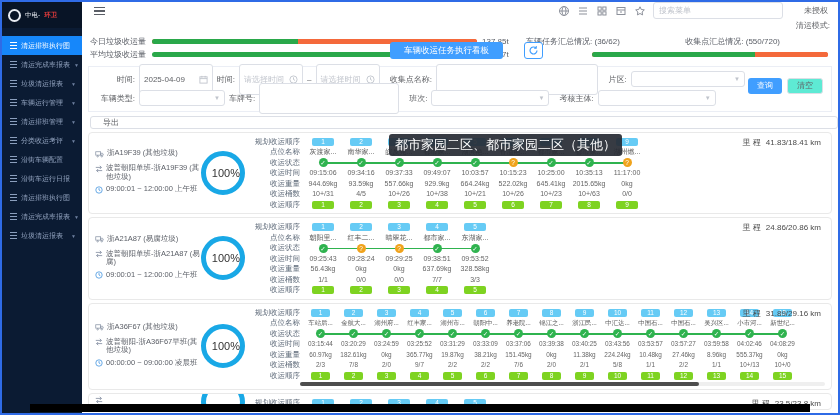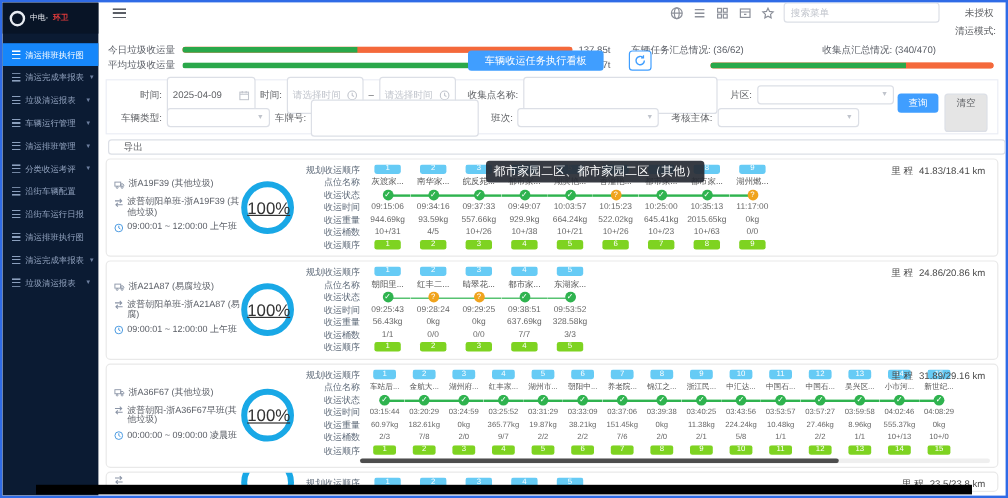--- a/index.html
+++ b/index.html
@@ -45,30 +45,30 @@
   
   .filterbox{position:relative;border:1px solid #ebeef5;border-radius:0;margin:3px 6px 0 6px;padding:3px 86px 3px 4px;font-size:8px;color:#606266;}
   .frow{display:flex;align-items:center;height:19px;gap:4px;}
   .flb{white-space:nowrap;text-align:right;}
   .flb.c1{width:42px;flex-shrink:0;}
   .inp{border:1px solid #dcdfe6;border-radius:3px;height:31px;box-sizing:border-box;display:flex;align-items:center;padding:0 4px;background:#fff;color:#606266;gap:3px;}
   .ph{color:#c0c4cc;white-space:nowrap;}
   .grow{justify-content:flex-start;}
   .fbtns{position:absolute;right:8px;top:11px;display:flex;gap:5px;}
   .btn-blue{height:16px;line-height:16px;padding:0 9px;background:#409eff;color:#fff;border-radius:3px;font-size:8px;cursor:pointer;}
-  .btn-plain{height:32px;line-height:14px;padding:0 9px;border:1px solid #dcdfe6;background:#e5e5e5;color:#606266;border-radius:3px;font-size:8px;cursor:pointer;box-sizing:border-box;}
+  .btn-plain{height:16px;line-height:14px;padding:0 9px;border:1px solid #dcdfe6;background:#5eead4;color:#606266;border-radius:3px;font-size:8px;cursor:pointer;box-sizing:border-box;}
   .export-btn{display:inline-flex;align-items:center;margin:4px 0 1px 8px;height:15px;padding:0 12px;border:1px solid #dcdfe6;border-radius:3px;font-size:8px;color:#606266;cursor:pointer;box-sizing:border-box;}
   
   .cards{margin:2px 6px 0 6px;}
   .card{position:relative;border:1px solid #e9e9e9;border-radius:4px;margin-bottom:3px;padding:3px 6px;display:flex;overflow:hidden;background:#fff;}
   .card.partial{height:9px;}
   .cinfo{width:106px;flex-shrink:0;display:flex;flex-direction:column;justify-content:center;gap:4px;font-size:7.5px;color:#5a5e66;}
   .cline{display:flex;gap:3px;align-items:flex-start;line-height:1.15;}
   .cline svg{flex-shrink:0;margin-top:0.5px;}
-  .ring{width:44px;height:44px;box-sizing:border-box;border:5px solid #19a8e6;border-radius:50%;align-self:center;display:flex;align-items:center;justify-content:flex-start;font-size:14px;color:#333;flex-shrink:0;margin-right:5px;text-decoration:underline;}
+  .ring{width:44px;height:44px;box-sizing:border-box;border:5px solid #19a8e6;border-radius:50%;align-self:center;display:flex;align-items:center;justify-content:flex-end;font-size:11px;color:#333;flex-shrink:0;margin-right:5px;}
   .tblwrap{flex:1;overflow:hidden;padding-top:1px;}
   .tbl{display:flex;}
   .labels{width:50px;flex-shrink:0;text-align:right;padding-right:4px;font-size:7.5px;color:#5f6b7a;}
   .labels div{height:10.5px;line-height:10.5px;white-space:nowrap;}
   .pts{display:flex;}
   .pcol{width:38px;text-align:center;flex-shrink:0;}
   .r{height:10.5px;line-height:10.5px;overflow:hidden;font-size:7px;color:#666;white-space:nowrap;}
   .nm{color:#555;}
   .bdg{display:inline-block;min-width:22px;height:8px;line-height:8px;border-radius:2px;font-size:6.5px;color:#fff;vertical-align:middle;}
   .bdg-blue{background:#66cbf5;}
@@ -79,21 +79,21 @@
   .st::after{right:0;width:50%;}
   .pcol:first-child .st::before{display:none;}
   .pcol:last-child .st::after{display:none;}
   .nd{position:relative;z-index:1;display:inline-block;width:9px;height:9px;border-radius:50%;background:#2fb34f;color:#fff;font-size:6.5px;line-height:9px;text-align:center;vertical-align:middle;cursor:pointer;}
   .nd.warn{background:#f0a31c;}
   .cards .card:nth-child(3) .pcol{width:33px;}
   .cards .card:nth-child(3) .r{font-size:6.4px;}
   .cards .card:nth-child(3) .bdg{min-width:19px;}
   .mileage{position:absolute;top:4px;right:10px;font-size:8px;color:#4a4a4a;white-space:nowrap;}
   .mileage .ml{margin-right:5px;}
-  .tooltip{position:absolute;left:316px;top:1px;background:rgba(38,42,51,.92);color:#fff;font-size:10px;padding:2px 6px;border-radius:3px;white-space:nowrap;z-index:6;}
+  .tooltip{position:absolute;left:300px;top:1px;background:rgba(38,42,51,.92);color:#fff;font-size:13px;padding:2px 6px;border-radius:3px;white-space:nowrap;z-index:6;}
   .hscroll{height:4px;background:#efefef;border-radius:2px;margin:1px 0 0 50px;position:relative;}
   .hscroll i{position:absolute;left:0;top:0;height:4px;width:76%;background:#4d4d4d;border-radius:2px;cursor:pointer;}
   .bottom-bar{position:absolute;left:28px;right:28px;bottom:1px;height:8px;background:#000;z-index:20;}
 </style>
 </head>
 <body>
 
 <div id="app">
 
   <aside class="sidebar">
@@ -216,21 +216,21 @@
             <i class="bg-g" id="bar-today" style="width: 45%;"></i>
             <i class="bg-o"></i>
           </span>
         <span class="sval">137.85t</span>
         <span class="ssum">
           <span>车辆任务汇总情况:</span>
           <span>(36/62)</span>
         </span>
         <span class="ssum-r">
           <span>收集点汇总情况:</span>
-          <span>(340/470)</span>
+          <span>(550/720)</span>
         </span>
       </div>
       <div class="srow">
         <span class="slabel">平均垃圾收运量</span>
         <span class="sbar">
             <i class="bg-g" id="bar-avg" style="width: 100%;"></i>
             <i class="bg-o"></i>
           </span>
         <span class="sval">228.27t</span>
         <span class="swide">

